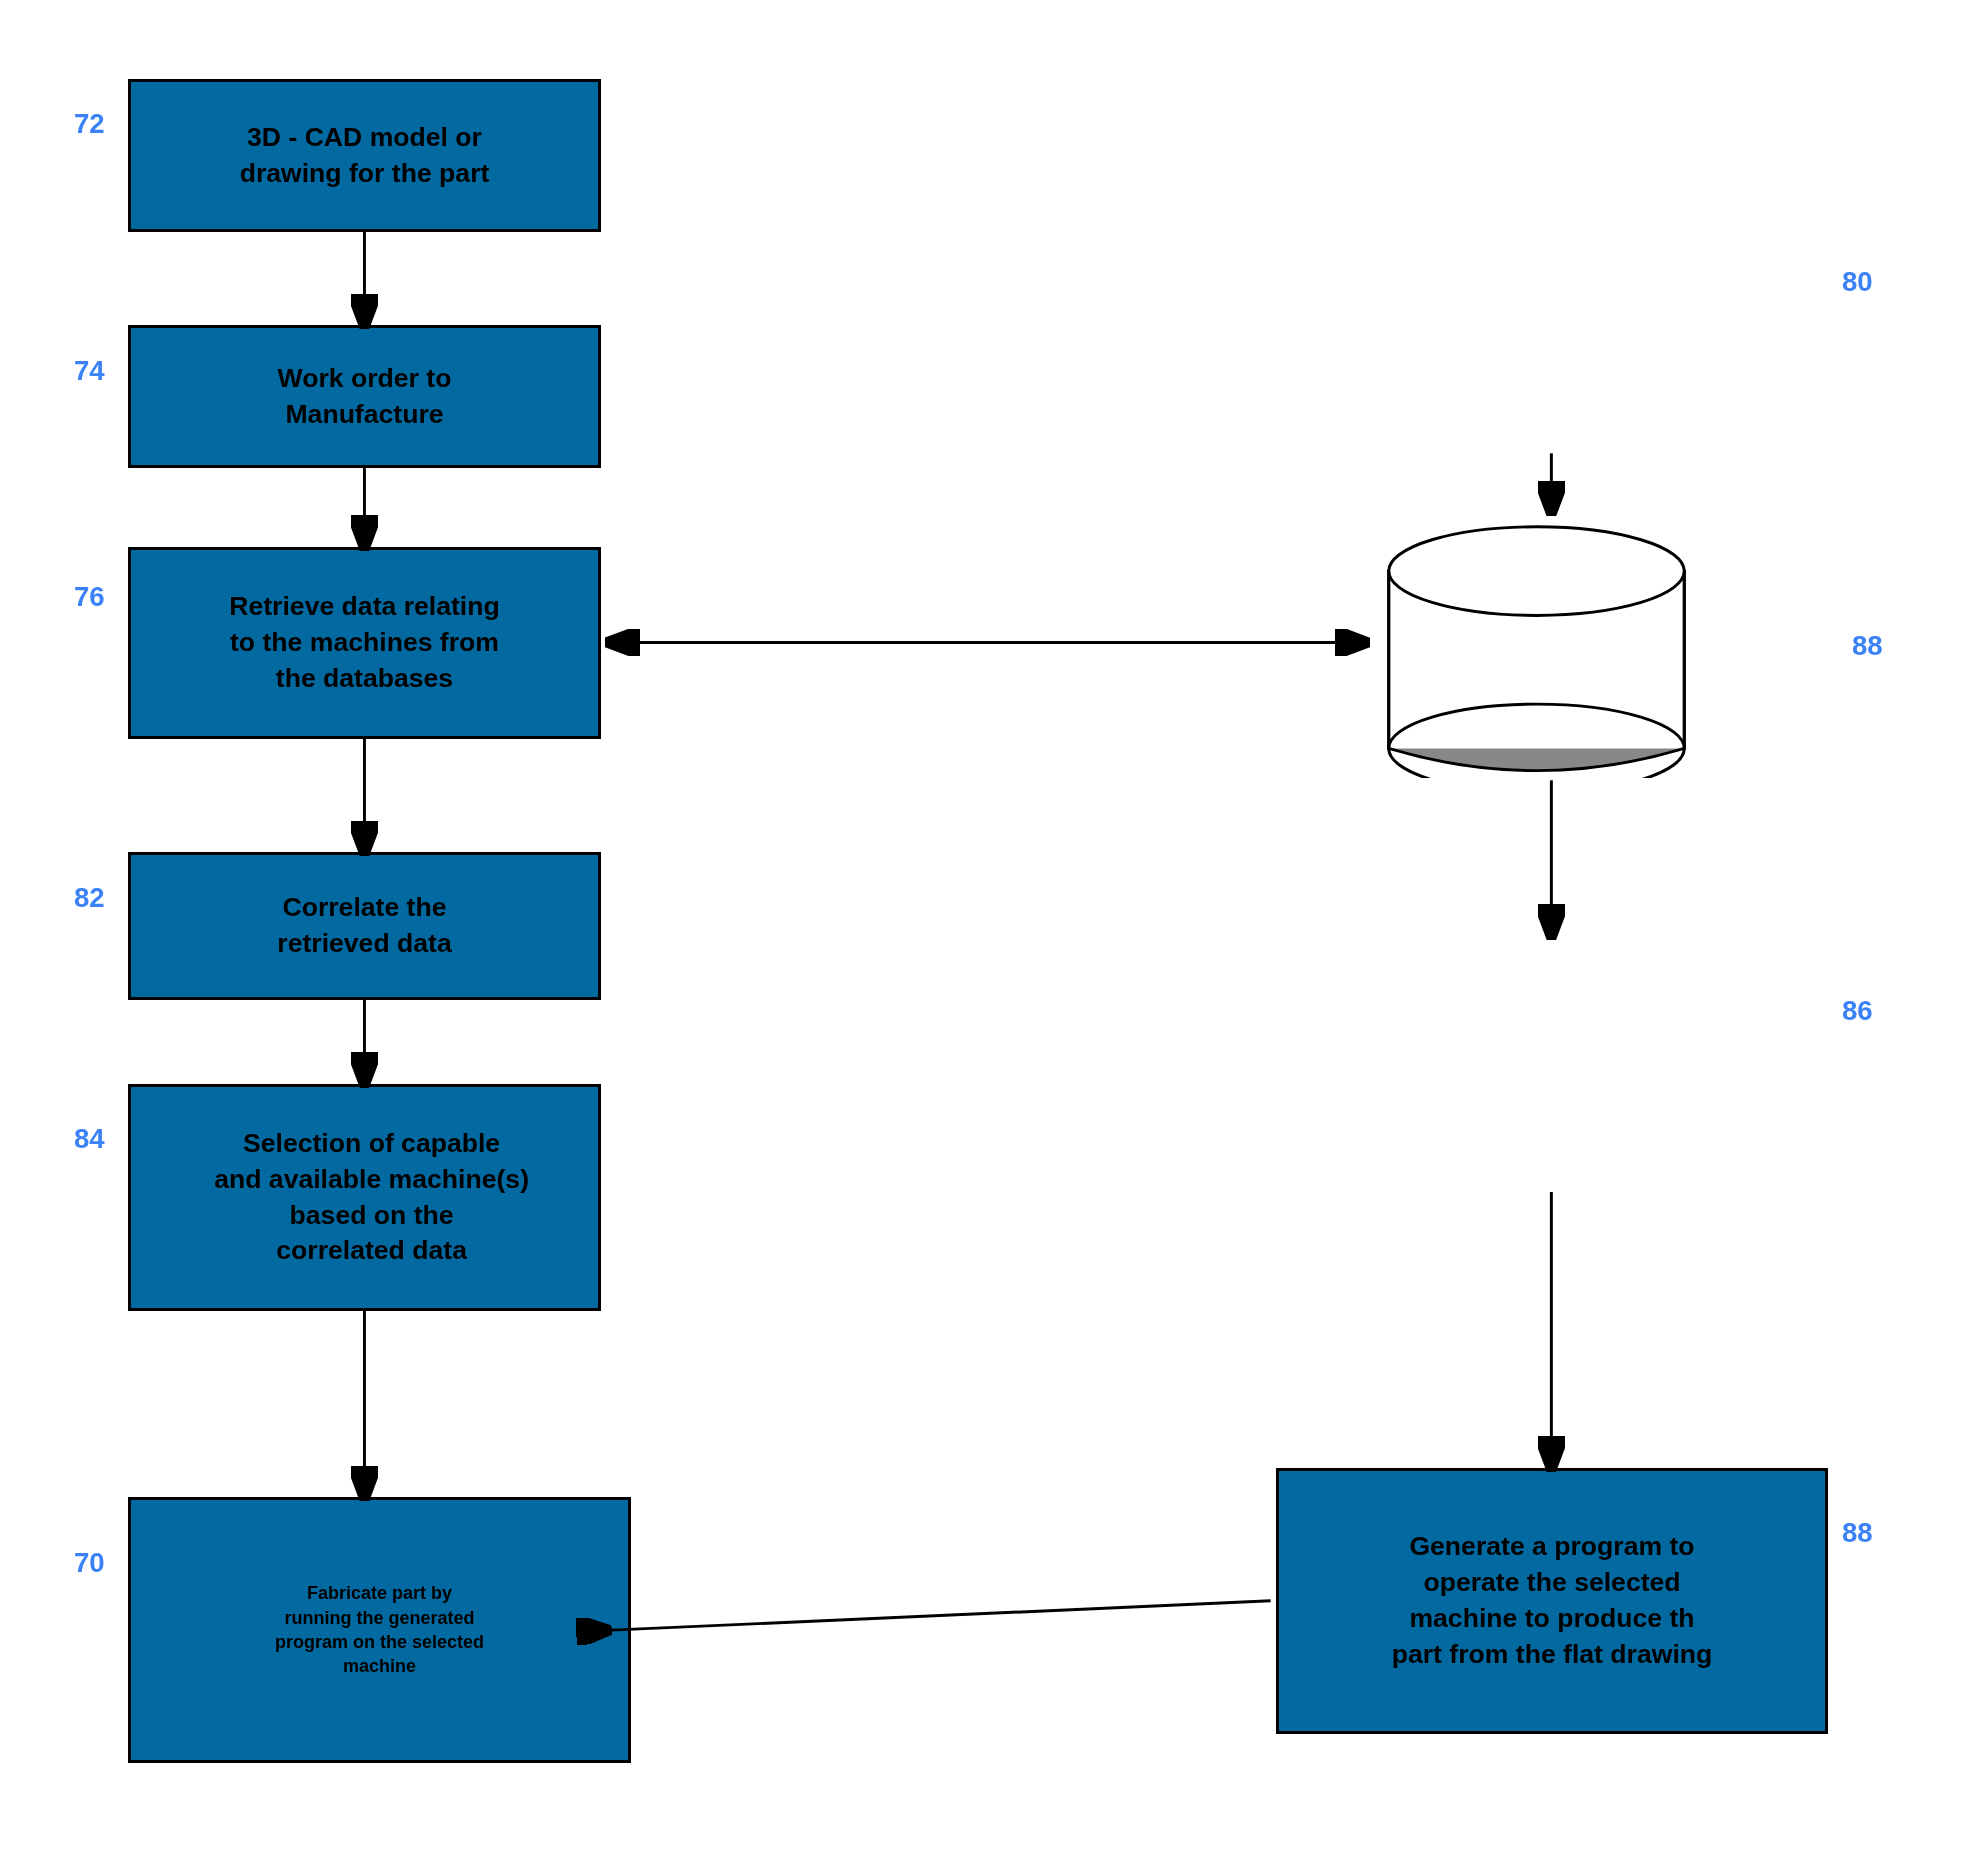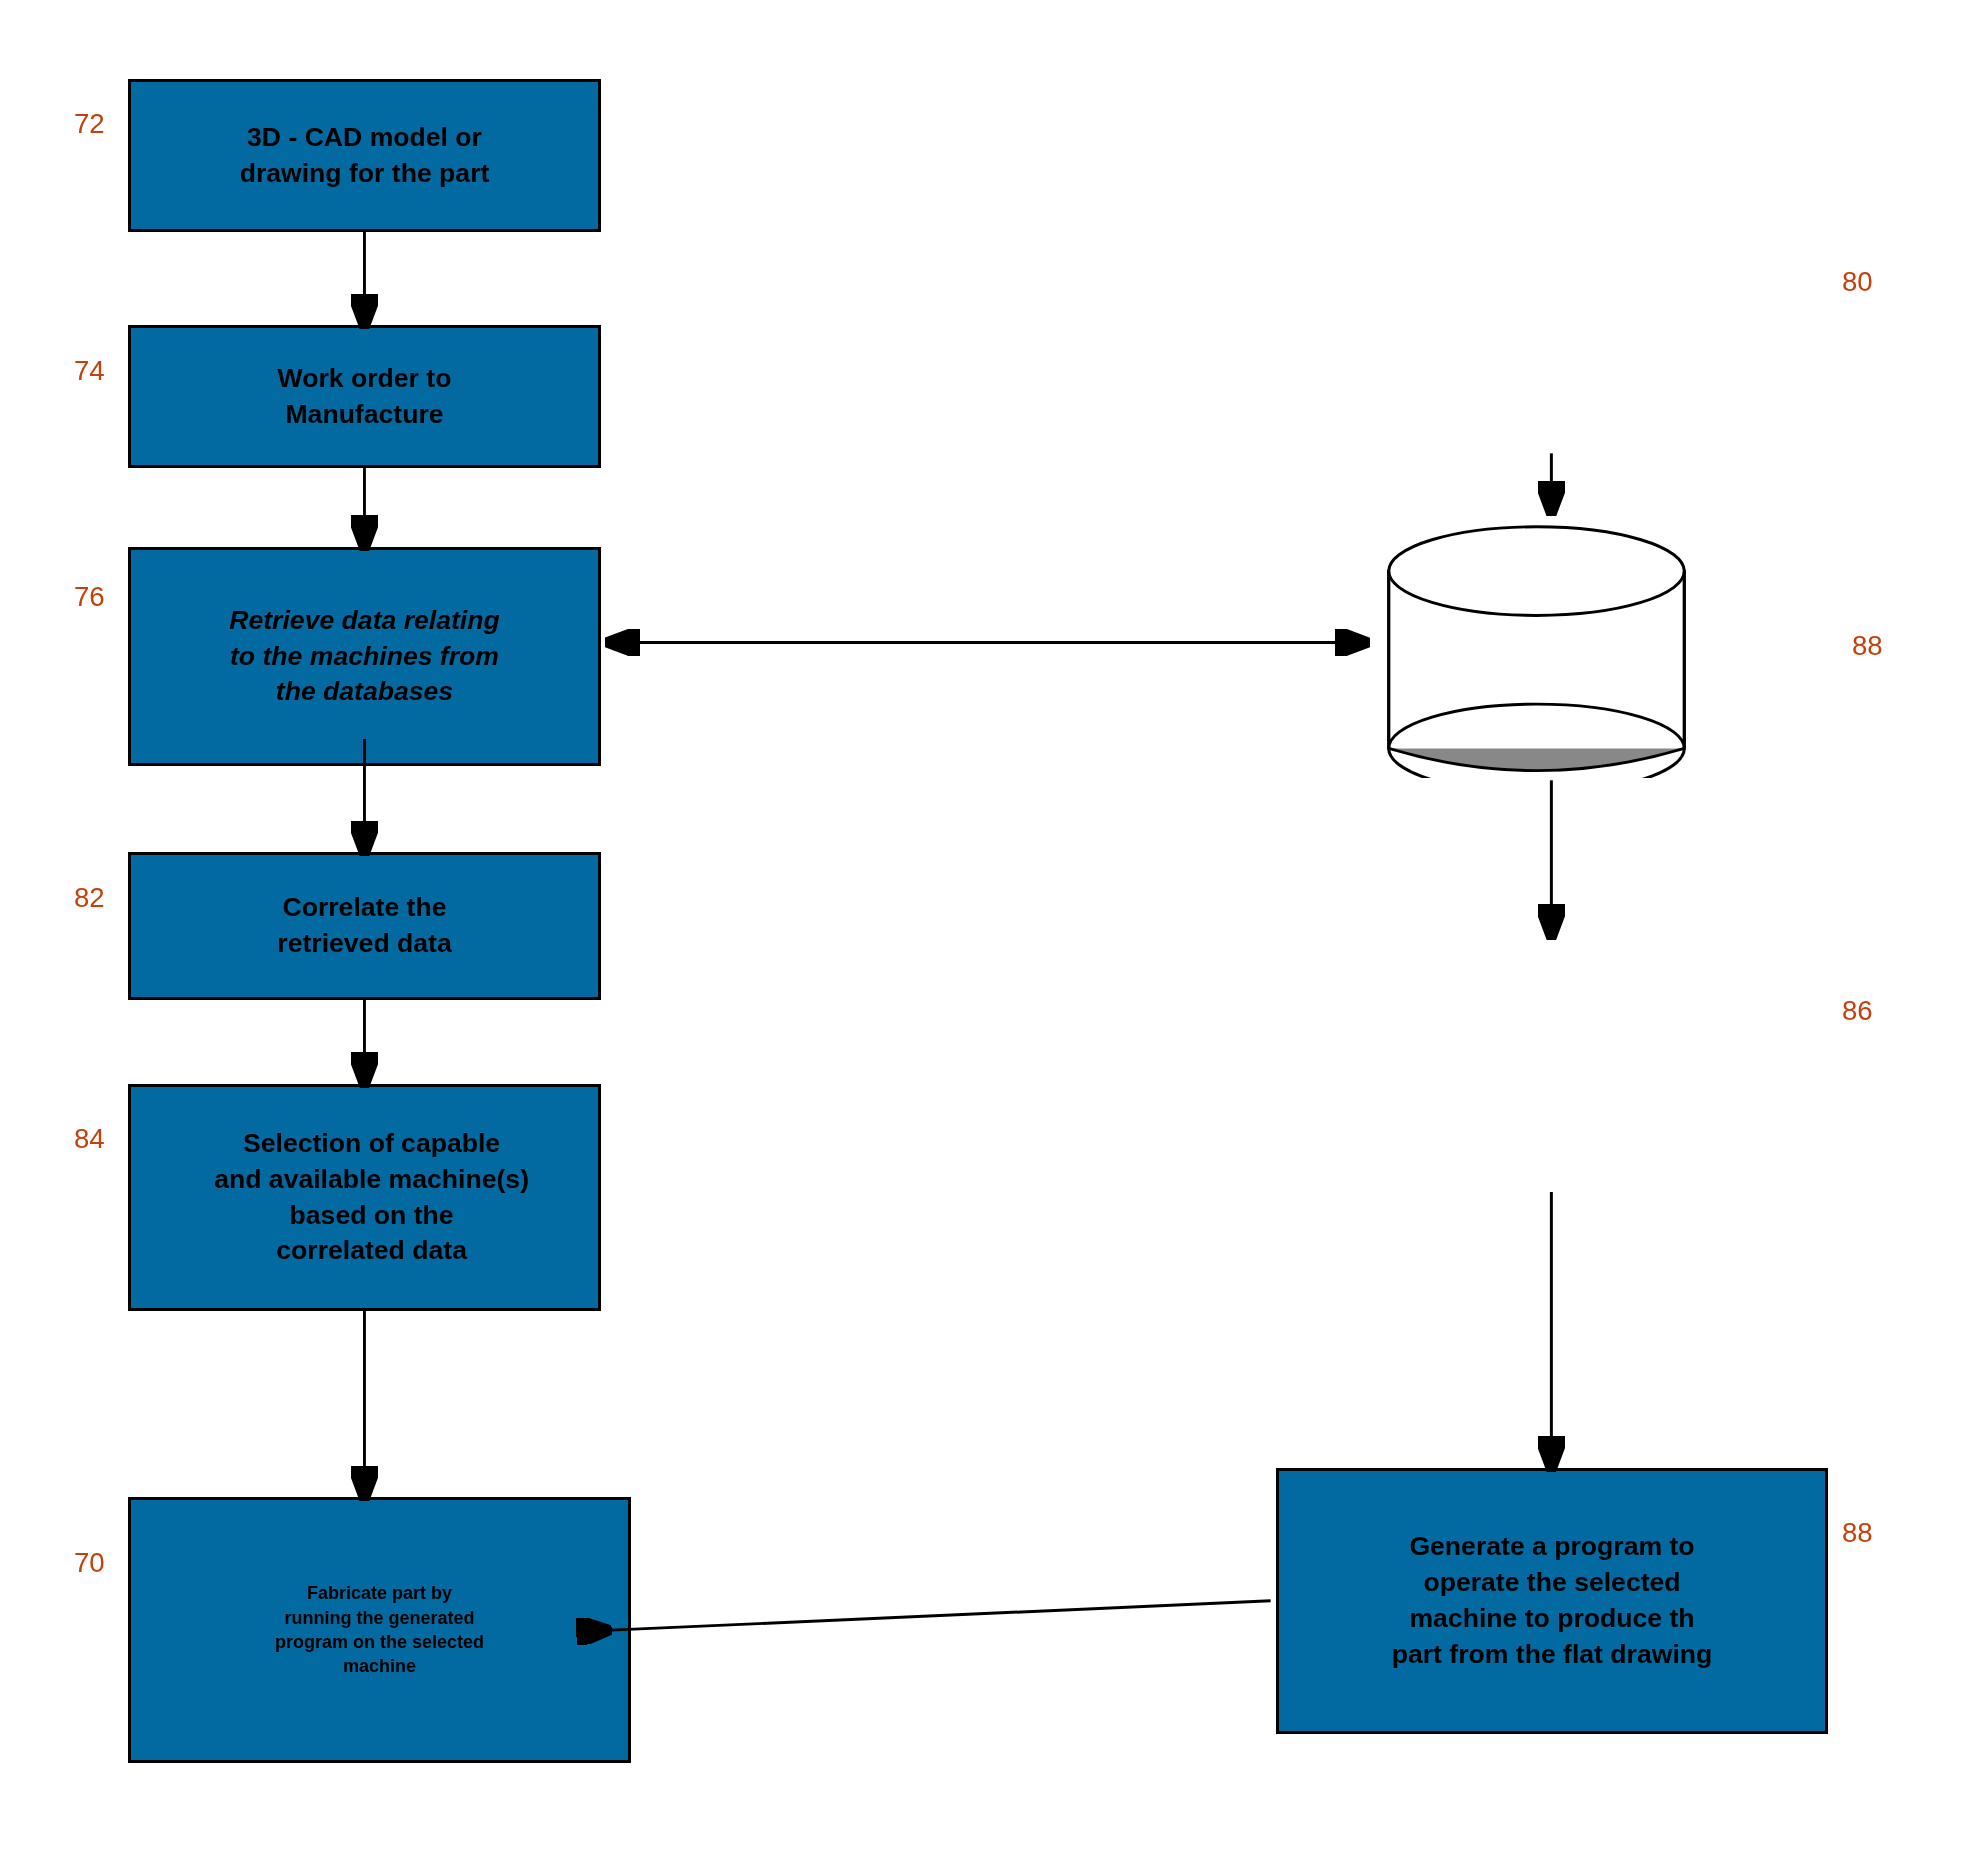--- a/index.html
+++ b/index.html
@@ -29,22 +29,22 @@
       text-align: center;
       font-size: 27.6px;
       font-weight: bold;
       padding: 9.9px 14.8px;
       line-height: 1.35;
     }
 
     .label {
       position: absolute;
       font-size: 27.6px;
-      font-weight: normal;
-      color: #c2410c;
+      font-weight: bold;
+      color: #3b82f6;
     }
 
     
     svg.arrows {
       position: absolute;
       top: 0; left: 0;
       width: 1970px;
       height: 1867px;
       pointer-events: none;
     }
@@ -77,21 +77,21 @@
   </div>
 
   <div class="label" style="left:74px; top:355px;">74</div>
 
   <div class="flow-box" style="left:128px; top:325px; width:473px; height:143px; font-size:26.6px;">
     <span>Work order to<br>Manufacture</span>
   </div>
 
   <div class="label" style="left:74px; top:581px;">76</div>
 
-  <div class="flow-box" style="left:128px; top:547px; width:473px; height:219px; font-size:26.6px;font-style:italic;">
+  <div class="flow-box" style="left:128px; top:547px; width:473px; height:192px; font-size:26.6px;">
     <span>Retrieve data relating<br>to the machines from<br>the databases</span>
   </div>
 
   <div class="label" style="left:74px; top:882px;">82</div>
 
   <div class="flow-box" style="left:128px; top:852px; width:473px; height:148px; font-size:26.6px;">
     <span>Correlate the<br>retrieved data</span>
   </div>
 
   <div class="label" style="left:74px; top:1123px;">84</div>

